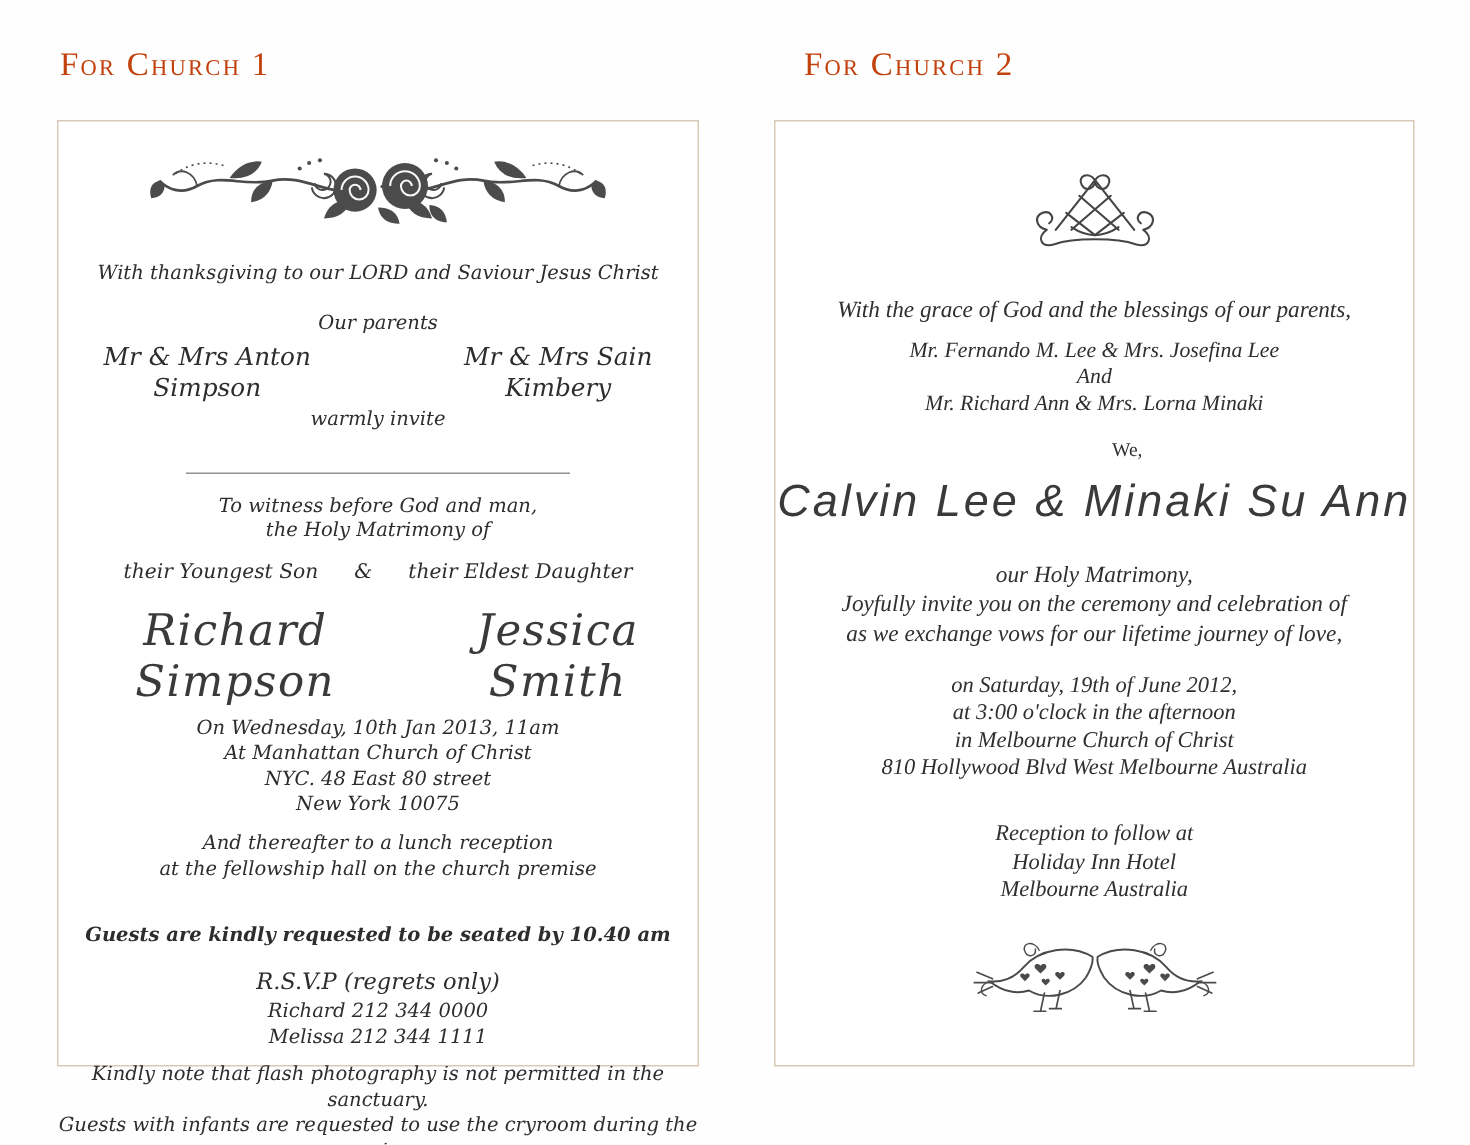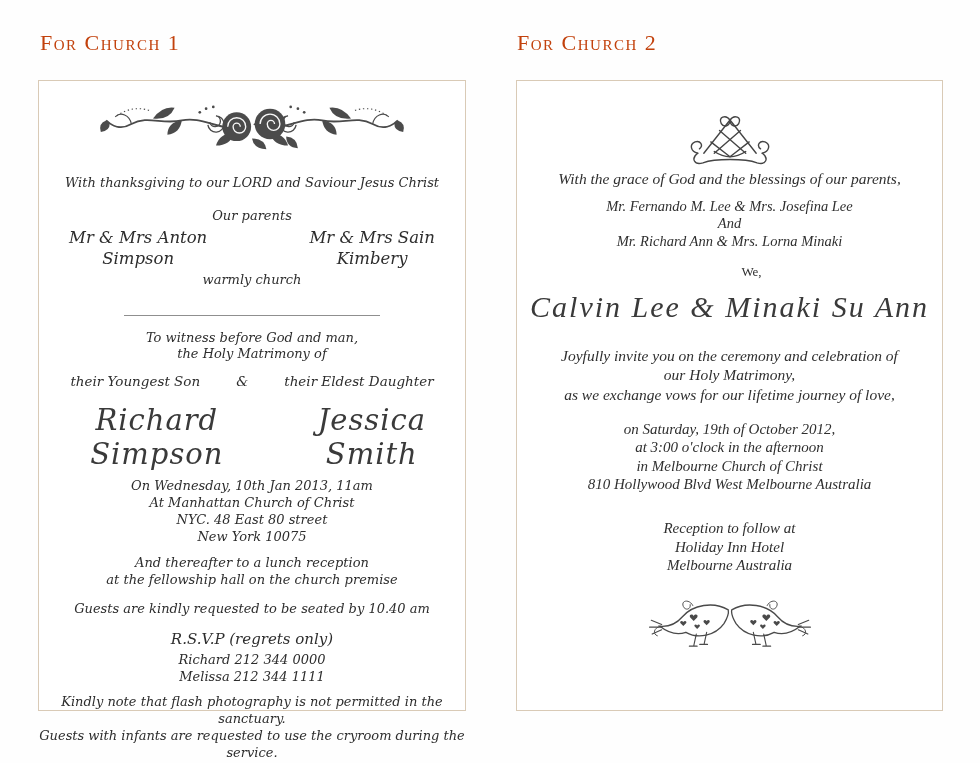--- a/index.html
+++ b/index.html
@@ -13,21 +13,21 @@
   .col-heading {
     position: absolute;
     top: 30px;
     font-family: "Liberation Serif", serif;
     font-variant: small-caps;
     font-size: 22px;
     letter-spacing: 1.5px;
     color: #c2410c;
   }
   #heading-1 { left: 40px; }
-  #heading-2 { left: 517px; }
+  #heading-2 { left: 536px; }
 
   .card {
     position: absolute;
     top: 80px;
     height: 631px;
     background: #ffffff;
     border: 1px solid #d9cab6;
     display: flex;
     flex-direction: column;
     align-items: center;
@@ -38,36 +38,36 @@
   #card-2 { left: 516px; width: 427px; padding-top: 32px; }
 
   
   .c1-body { font-family: "DejaVu Serif", serif; font-style: italic; font-size: 13px; line-height: 1.3; color: #2d2d2d; }
   .c1-blessing   { margin-top: 24px; }
   .c1-parents-l  { margin-top: 16px; font-size: 13px; }
   .c1-parents-row{ margin-top: 2px; display: flex; justify-content: center; gap: 42px; font-size: 16.5px; }
   .c1-warm       { margin-top: 2px; }
   .c1-rule       { margin-top: 26px; width: 256px; border: none; border-top: 1px solid #8f8f8f; }
   .c1-witness    { margin-top: 14px; }
-  .c1-relation   { margin-top: 10px; display: flex; justify-content: center; gap: 36px; font-size: 13.5px; }
+  .c1-relation   { margin-top: 10px; display: flex; justify-content: center; gap: 24px; font-size: 13.5px; }
   .c1-couple     { margin-top: 12px; font-family: "DejaVu Serif", serif; font-style: italic; font-weight: 400;
                    font-size: 29px; letter-spacing: 1px; color: #3a3a3a; display: flex; gap: 4px; justify-content: center; }
   .c1-venue      { margin-top: 7px; }
   .c1-reception  { margin-top: 10px; }
-  .c1-seating    { margin-top: 12px; }
+  .c1-seating    { margin-top: 27px; font-weight: bold; }
   .c1-rsvp       { margin-top: 12px; font-size: 15px; }
   .c1-rsvp-nums  { margin-top: 2px; font-size: 13px; }
   .c1-note       { margin-top: 9px; }
 
   
   .c2-body { font-family: "Liberation Serif", serif; font-style: italic; font-size: 14.5px; line-height: 1.25; color: #2f2f2f; }
-  .c2-blessing   { font-size: 15.5px; }
+  .c2-blessing   { margin-top: 28px; font-size: 15.5px; }
   .c2-parents    { margin-top: 10px; font-size: 14.5px; line-height: 1.18; }
   .c2-we         { margin-top: 14px; font-style: normal; font-size: 13px; margin-left: 44px; }
-  .c2-couple     { margin-top: 10px; font-family: Liberation Serif, serif; font-style: italic; font-weight: 400;
+  .c2-couple     { margin-top: 10px; font-family: Liberation Sans, sans-serif; font-style: italic; font-weight: 400;
                    font-size: 30px; letter-spacing: 2px; color: #3a3a3a; }
   .c2-invite     { margin-top: 22px; font-size: 15.5px; }
   .c2-date       { margin-top: 16px; font-size: 15px; line-height: 1.22; }
   .c2-reception  { margin-top: 26px; font-size: 15px; line-height: 1.22; }
 
   .ornament { display: block; }
   .orn-roses    { width: 312px; height: 54px; }
   .orn-filigree { width: 96px;  height: 56px; }
   .orn-birds    { margin-top: 22px; width: 170px; height: 64px; }
 </style>
@@ -110,21 +110,21 @@
     <div>With thanksgiving to our LORD and Saviour Jesus Christ</div>
   </div>
 
   <div class="c1-body c1-parents-l">Our parents</div>
 
   <div class="c1-body c1-parents-row">
     <span>Mr &amp; Mrs Anton Simpson</span>
     <span>Mr &amp; Mrs Sain Kimbery</span>
   </div>
 
-  <div class="c1-body c1-warm">warmly church</div>
+  <div class="c1-body c1-warm">warmly invite</div>
 
   <hr class="c1-rule">
 
   <div class="c1-body c1-witness">
     <div>To witness before God and man,</div>
     <div>the Holy Matrimony of</div>
   </div>
 
   <div class="c1-body c1-relation">
     <span>their Youngest Son</span>
@@ -184,27 +184,27 @@
     <div>Mr. Fernando M. Lee  &amp;  Mrs. Josefina Lee</div>
     <div>And</div>
     <div>Mr. Richard Ann &amp; Mrs. Lorna Minaki</div>
   </div>
 
   <div class="c2-body c2-we">We,</div>
 
   <div class="c2-couple">Calvin Lee &amp; Minaki Su Ann</div>
 
   <div class="c2-body c2-invite">
+    <div>our Holy Matrimony,</div>
     <div>Joyfully invite you on the ceremony and celebration of</div>
-    <div>our Holy Matrimony,</div>
     <div>as we exchange vows for our lifetime journey of love,</div>
   </div>
 
   <div class="c2-body c2-date">
-    <div>on Saturday, 19th of October 2012,</div>
+    <div>on Saturday, 19th of June 2012,</div>
     <div>at 3:00 o'clock in the afternoon</div>
     <div>in Melbourne  Church of Christ</div>
     <div>810 Hollywood Blvd West Melbourne Australia</div>
   </div>
 
   <div class="c2-body c2-reception">
     <div>Reception to follow at</div>
     <div>Holiday Inn Hotel</div>
     <div>Melbourne Australia</div>
   </div>

